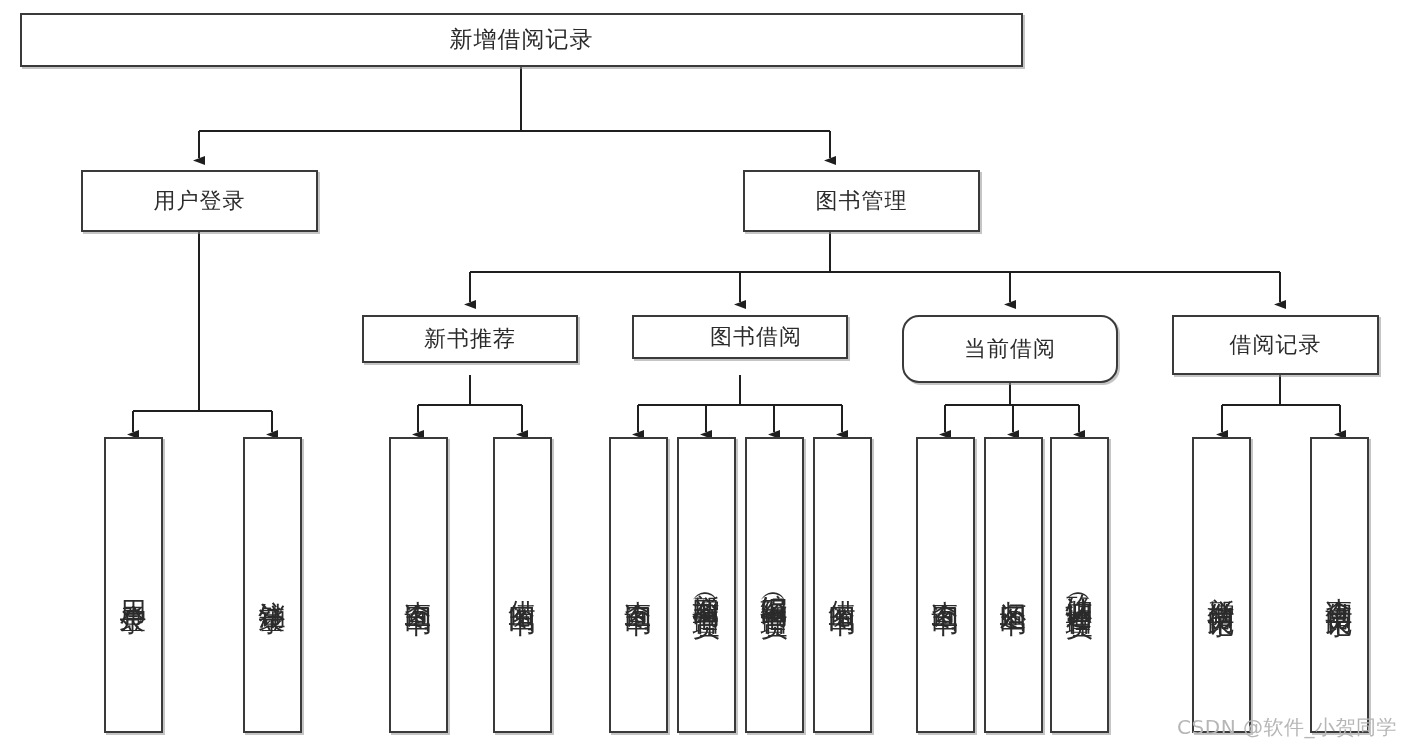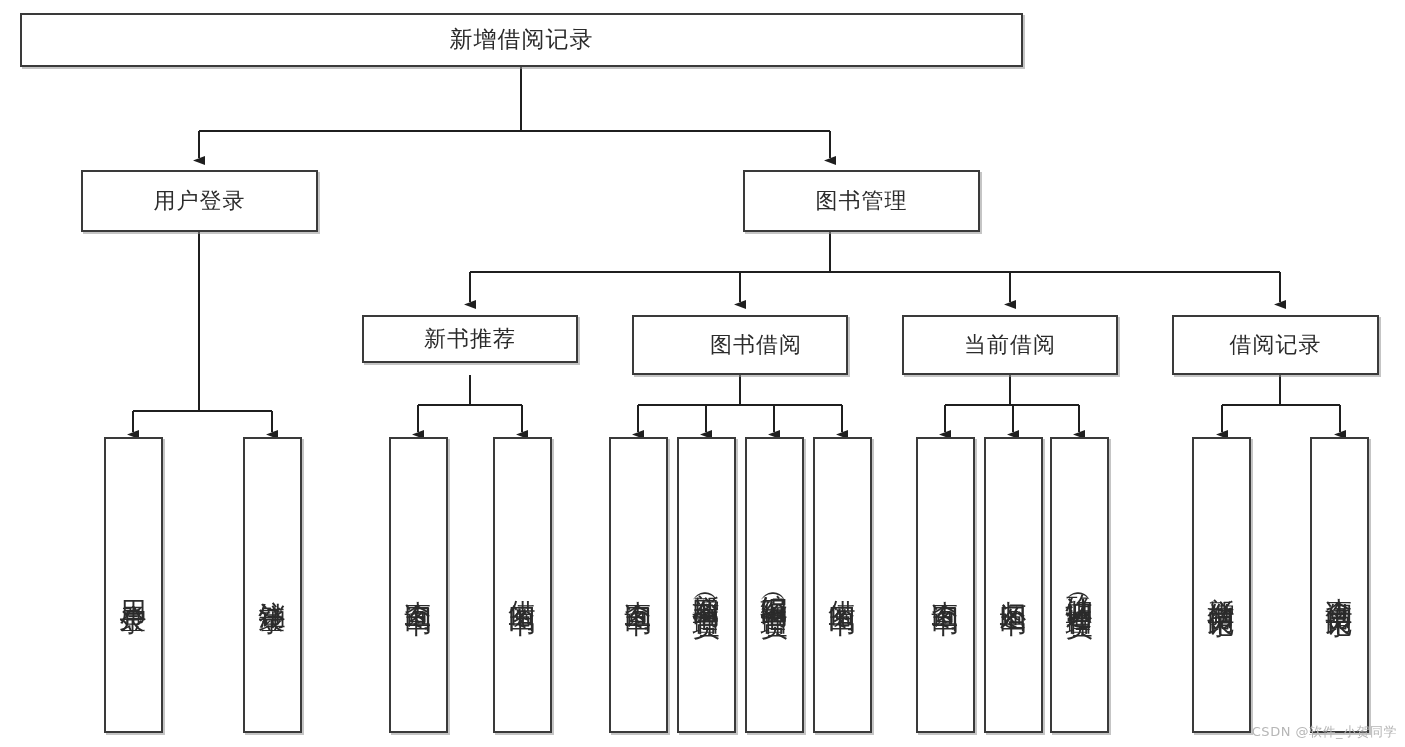--- a/index.html
+++ b/index.html
@@ -63,21 +63,21 @@
     font-size: 27px;
     line-height: 1.08;
     letter-spacing: 3px;
     white-space: nowrap;
     -webkit-text-orientation: upright;
   }
   .watermark {
     position: absolute;
     right: 8px;
     bottom: 6px;
-    font-size: 13px;
+    font-size: 20px;
     color: #b6b6b6;
     letter-spacing: 0.5px;
     white-space: nowrap;
     font-family: "DejaVu Sans", "Liberation Sans", sans-serif;
   }
 </style>
 </head>
 <body>
 
 <div id="diagram-root">
@@ -143,25 +143,25 @@
   </div>
 
   <div class="node horizontal" style="left:711px; top:170px; width:237px; height:62px;margin-left:32px;">
     <span class="node-label">图书管理</span>
   </div>
 
   <div class="node horizontal" style="left:362px; top:315px; width:216px; height:48px;">
     <span class="node-label">新书推荐</span>
   </div>
 
-  <div class="node horizontal" style="left:632px; top:315px; width:216px; height:60px;padding-left:32px;">
+  <div class="node horizontal" style="left:632px; top:315px; width:216px; height:44px;padding-left:32px;">
     <span class="node-label">图书借阅</span>
   </div>
 
-  <div class="node horizontal" style="left:902px; top:315px; width:216px; height:60px;">
+  <div class="node horizontal" style="left:902px; top:315px; width:216px; height:68px;border-radius:17px;">
     <span class="node-label">当前借阅</span>
   </div>
 
   <div class="node horizontal" style="left:1172px; top:315px; width:207px; height:60px;">
     <span class="node-label">借阅记录</span>
   </div>
 
   <div class="node vertical" style="left:104px; top:437px; width:59px; height:296px;">
     <span class="node-label">用户登录</span>
   </div>

